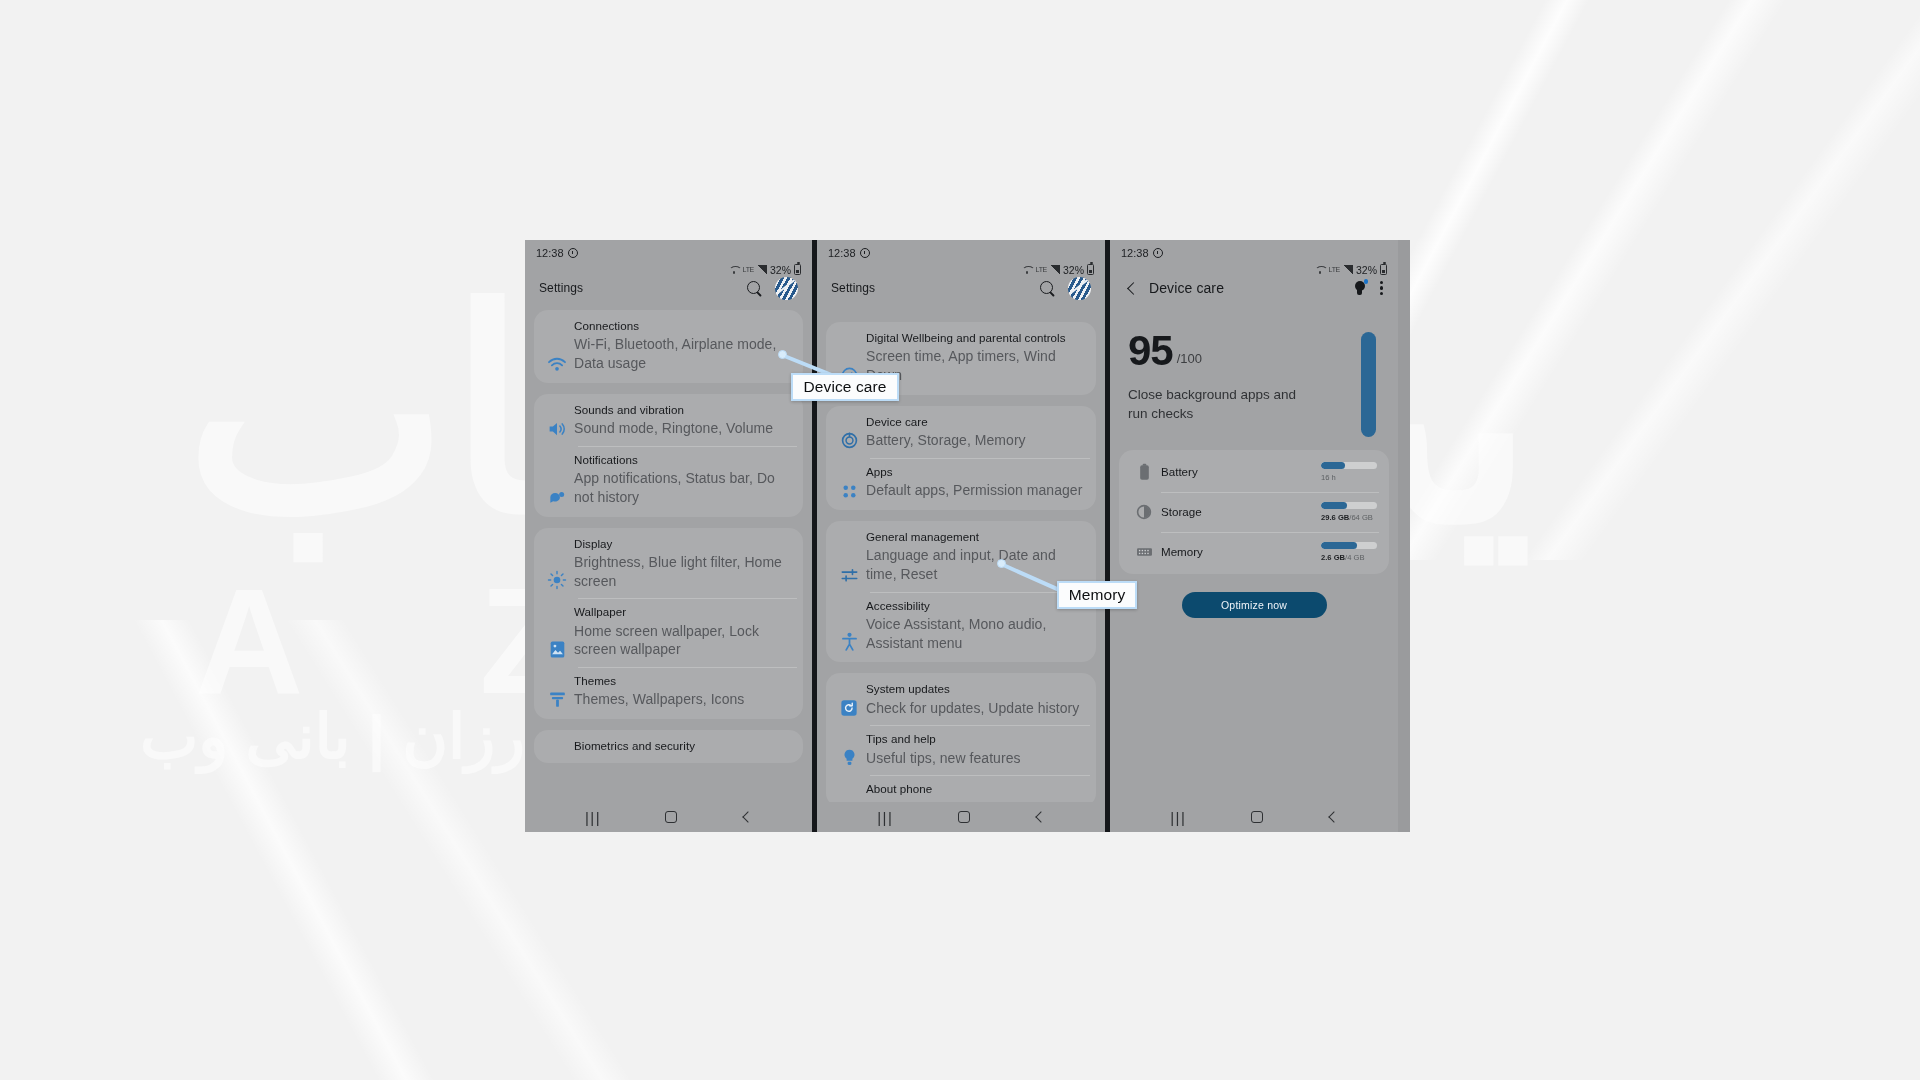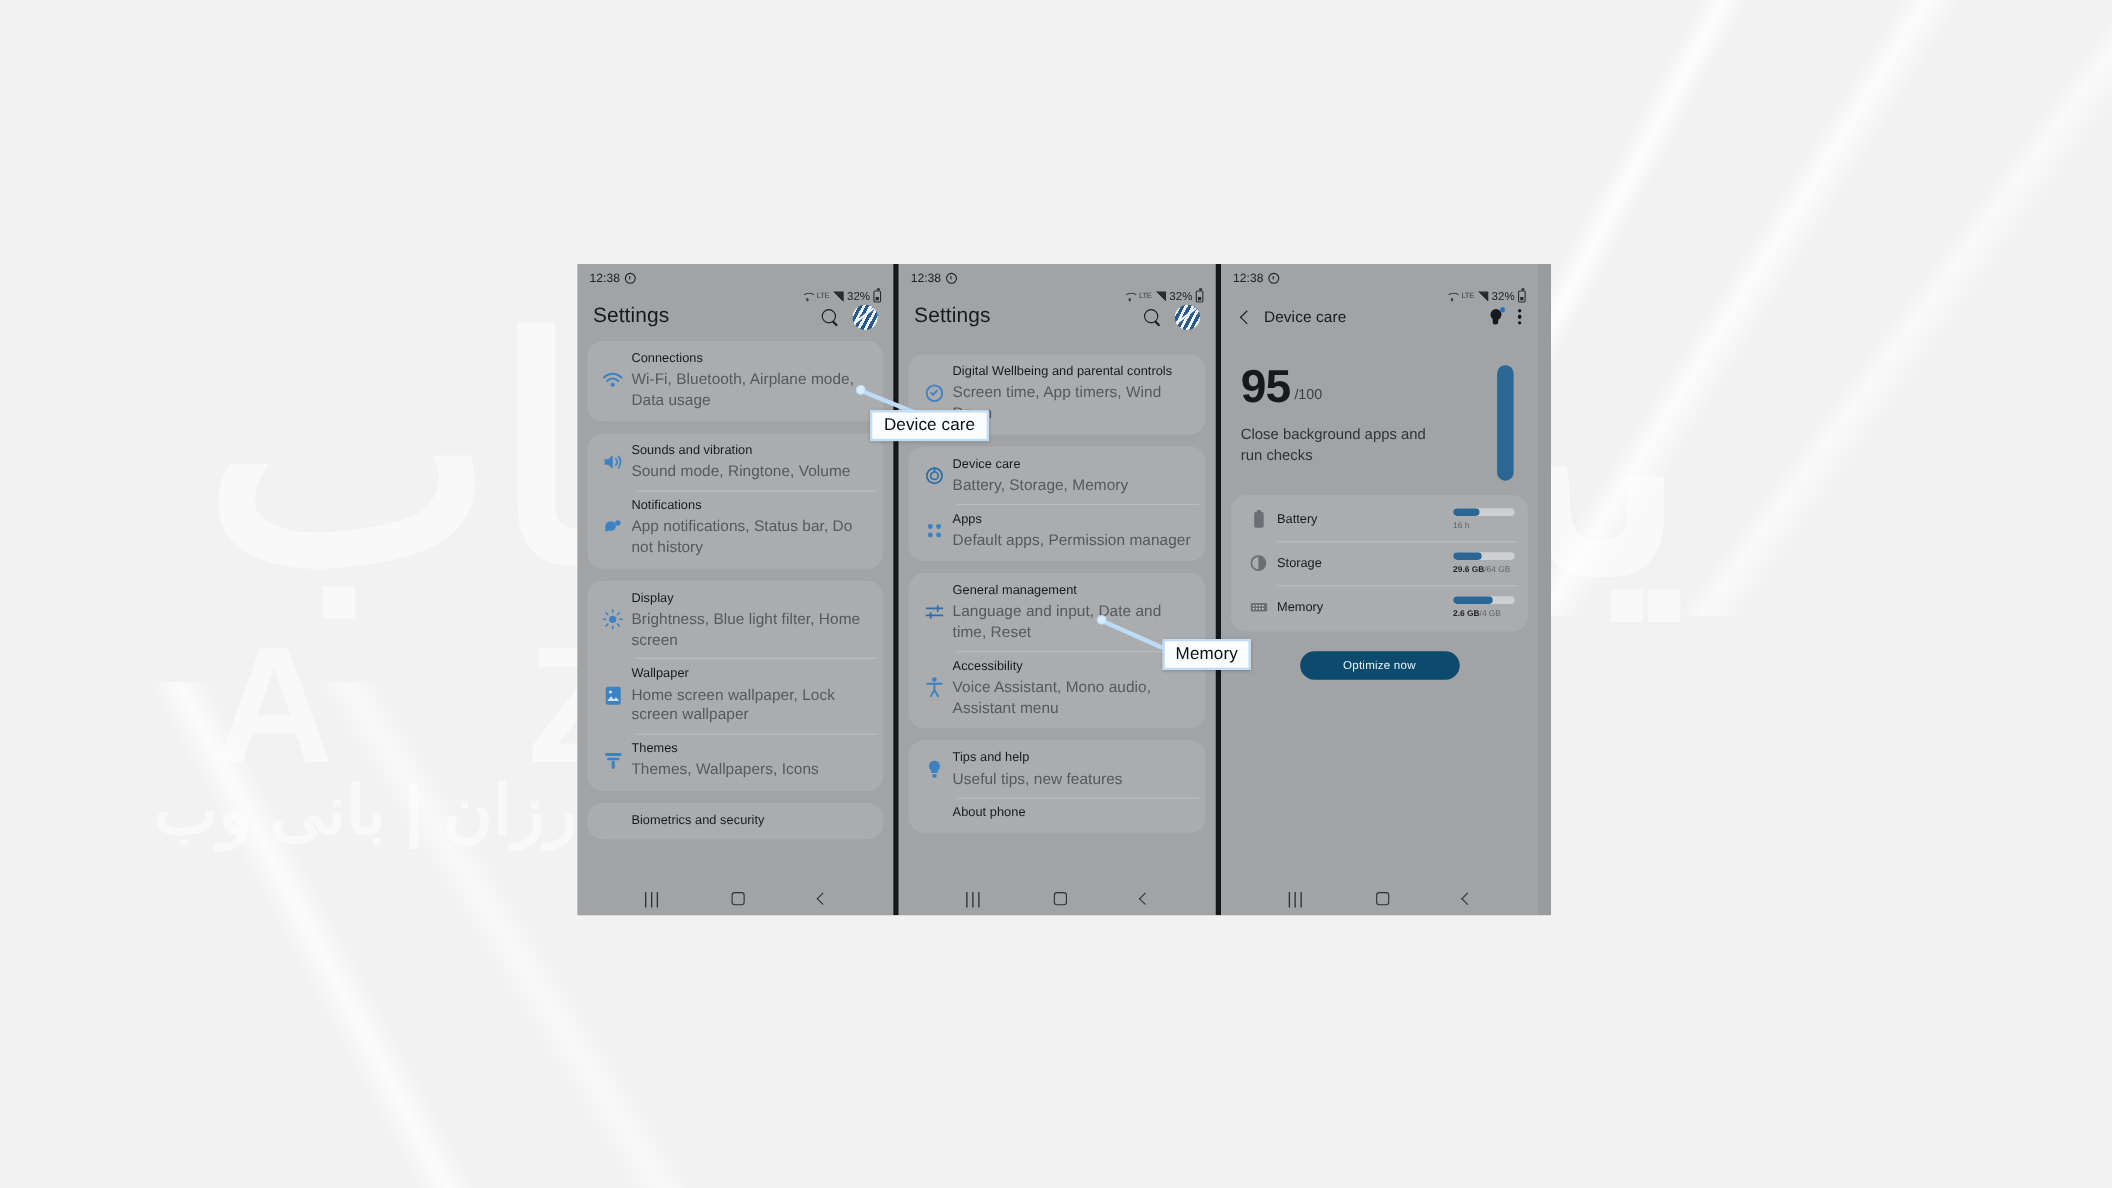--- a/index.html
+++ b/index.html
@@ -113,21 +113,21 @@
     height: 35%; background: #2a2c2f;
   }
 
   
   .appbar {
     height: 44px; flex: 0 0 44px;
     display: flex; align-items: center;
     padding: 0 14px;
     color: #17191c;
   }
-  .appbar-title { font-size: 19px; font-weight: 400; letter-spacing: .1px; }
+  .appbar-title { font-size: 12px; font-weight: 400; letter-spacing: .1px; }
   .appbar-title.small { font-size: 14px; }
   .appbar-actions { margin-left: auto; display: flex; align-items: center; gap: 13px; }
   .ic-search {
     width: 15px; height: 15px; position: relative;
   }
   .ic-search::before {
     content: ""; position: absolute; left: 0; top: 0;
     width: 11px; height: 11px; border: 1.6px solid #1a1c1f; border-radius: 50%;
   }
   .ic-search::after {
@@ -175,21 +175,21 @@
 
   
   .scroll { flex: 1 1 auto; overflow: hidden; padding: 0 9px; position: relative; }
   .group {
     background: rgba(255,255,255,.10);
     border-radius: 14px;
     margin-bottom: 11px;
     padding: 2px 0;
   }
   .row {
-    display: flex; align-items: center;
+    display: flex; align-items: flex-end;
     padding: 7px 8px 8px 6px;
     position: relative;
   }
   .row + .row::before {
     content: ""; position: absolute; left: 44px; right: 6px; top: 0;
     height: 1px; background: rgba(255,255,255,.22);
   }
   .row-icon {
     width: 34px; flex: 0 0 34px;
     display: flex; align-items: center; justify-content: center;
@@ -536,20 +536,33 @@
             </svg>
           </div>
           <div class="row-text">
             <div class="row-title">Accessibility</div>
             <div class="row-sub">Voice Assistant, Mono audio, Assistant menu</div>
           </div>
         </div>
       </div>
 
       <div class="group">
+        <div class="row">
+          <div class="row-icon">
+            <svg width="18" height="18" viewBox="0 0 20 20" fill="none">
+              <rect x="1.5" y="1.5" width="17" height="17" rx="3" fill="#3b82c4"></rect>
+              <path d="M13.4 10a3.6 3.6 0 11-1.1-2.6" stroke="#e8f1f9" stroke-width="1.6" stroke-linecap="round"></path>
+              <path d="M13.6 4.6v3h-3" stroke="#e8f1f9" stroke-width="1.6" stroke-linecap="round" stroke-linejoin="round"></path>
+            </svg>
+          </div>
+          <div class="row-text">
+            <div class="row-title">System updates</div>
+            <div class="row-sub">Check for updates, Update history</div>
+          </div>
+        </div>
         <div class="row">
           <div class="row-icon">
             <svg width="15" height="19" viewBox="0 0 16 20" fill="none">
               <path d="M8 1.6a5.3 5.3 0 00-3.1 9.6v2.2h6.2v-2.2A5.3 5.3 0 008 1.6z" fill="#3b82c4"></path>
               <rect x="6" y="14.4" width="4" height="3.6" rx="1.2" fill="#3b82c4"></rect>
             </svg>
           </div>
           <div class="row-text">
             <div class="row-title">Tips and help</div>
             <div class="row-sub">Useful tips, new features</div>

